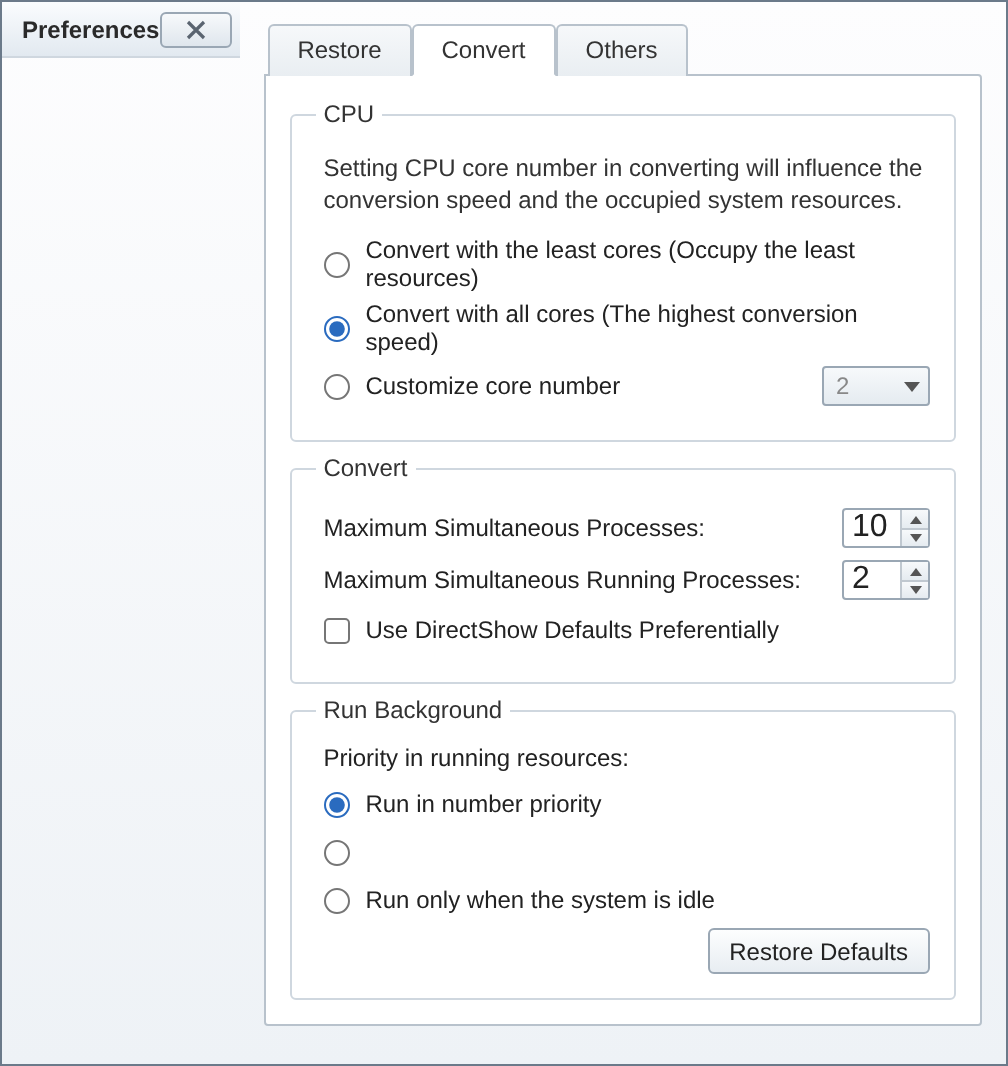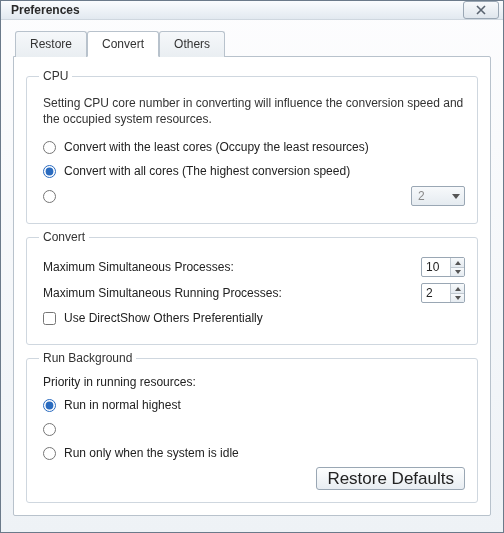--- a/index.html
+++ b/index.html
@@ -12,21 +12,20 @@
     width: 504px;
     height: 533px;
     overflow: hidden;
   }
   .window {
     width: 504px;
     height: 533px;
     border: 1px solid #6b7a8a;
     background: linear-gradient(#fdfdfe, #eef2f6);
     display: flex;
-    flex-direction: column;
   }
   .titlebar {
     height: 28px;
     background: linear-gradient(#fafcfe, #e2e9f0);
     border-bottom: 1px solid #cfd7df;
     display: flex;
     align-items: center;
     padding: 0 4px 0 10px;
   }
   .titlebar .title {
@@ -123,21 +122,21 @@
     align-items:stretch;
     border:1px solid #9aa7b4;
     background:#fff;
     height:20px;
     border-radius:2px;
   }
   .spinner input {
     width:28px;
     border:none;
     padding:0 4px;
-    font-size:12px;
+    font-size:16px;
     text-align:left;
     background:transparent;
     color:inherit;
     outline:none;
   }
   .spinner .spins {
     width:14px;
     display:flex;
     flex-direction:column;
     border-left:1px solid #c0c8d0;
@@ -174,21 +173,21 @@
   .btn {
     min-width:76px;
     height:23px;
     border:1px solid #9aa7b4;
     border-radius:3px;
     background:linear-gradient(#fdfefe,#e8edf2);
     display:flex;
     align-items:center;
     justify-content:center;
     color:#222;
-    font-size:17px;
+    font-size:12px;
     padding:0 10px;
   }
   .right-align{ display:flex; justify-content:flex-end; margin-top:4px; }
 </style>
 </head>
 <body>
 
 <div class="window">
   <div class="titlebar">
     <span class="title">Preferences</span>
@@ -216,20 +215,21 @@
           <input type="radio" name="cpu" style="">
           <span>Convert with the least cores (Occupy the least resources)</span>
         </label>
         <label class="radio-row">
           <input type="radio" name="cpu" checked="" style="">
           <span>Convert with all cores (The highest conversion speed)</span>
         </label>
         <div class="row-spread">
           <label class="radio-row" style="margin:0">
             <input type="radio" name="cpu" style="">
+            <span>Customize core number</span>
           </label>
           <div class="select">
             <span>2</span>
             <svg viewBox="0 0 8 5">
                 <path d="M0 0 L8 0 L4 5 Z"></path>
               </svg>
           </div>
         </div>
       </fieldset>
 
@@ -269,30 +269,30 @@
                   <svg viewBox="0 0 6 4">
                     <path d="M0 0 L6 0 L3 4 Z"></path>
                   </svg>
                 </div>
             </div>
           </div>
         </div>
 
         <label class="check-row">
           <input type="checkbox" style="">
-          <span>Use DirectShow Others Preferentially</span>
+          <span>Use DirectShow Defaults Preferentially</span>
         </label>
       </fieldset>
 
       <fieldset>
         <legend>Run Background</legend>
         <div class="sub-label">Priority in running resources:</div>
         <label class="radio-row">
           <input type="radio" name="bg" checked="" style="">
-          <span>Run in normal highest</span>
+          <span>Run in number priority</span>
         </label>
         <label class="radio-row">
           <input type="radio" name="bg" style="">
         </label>
         <label class="radio-row">
           <input type="radio" name="bg" style="">
           <span>Run only when the system is idle</span>
         </label>
 
         <div class="right-align">

